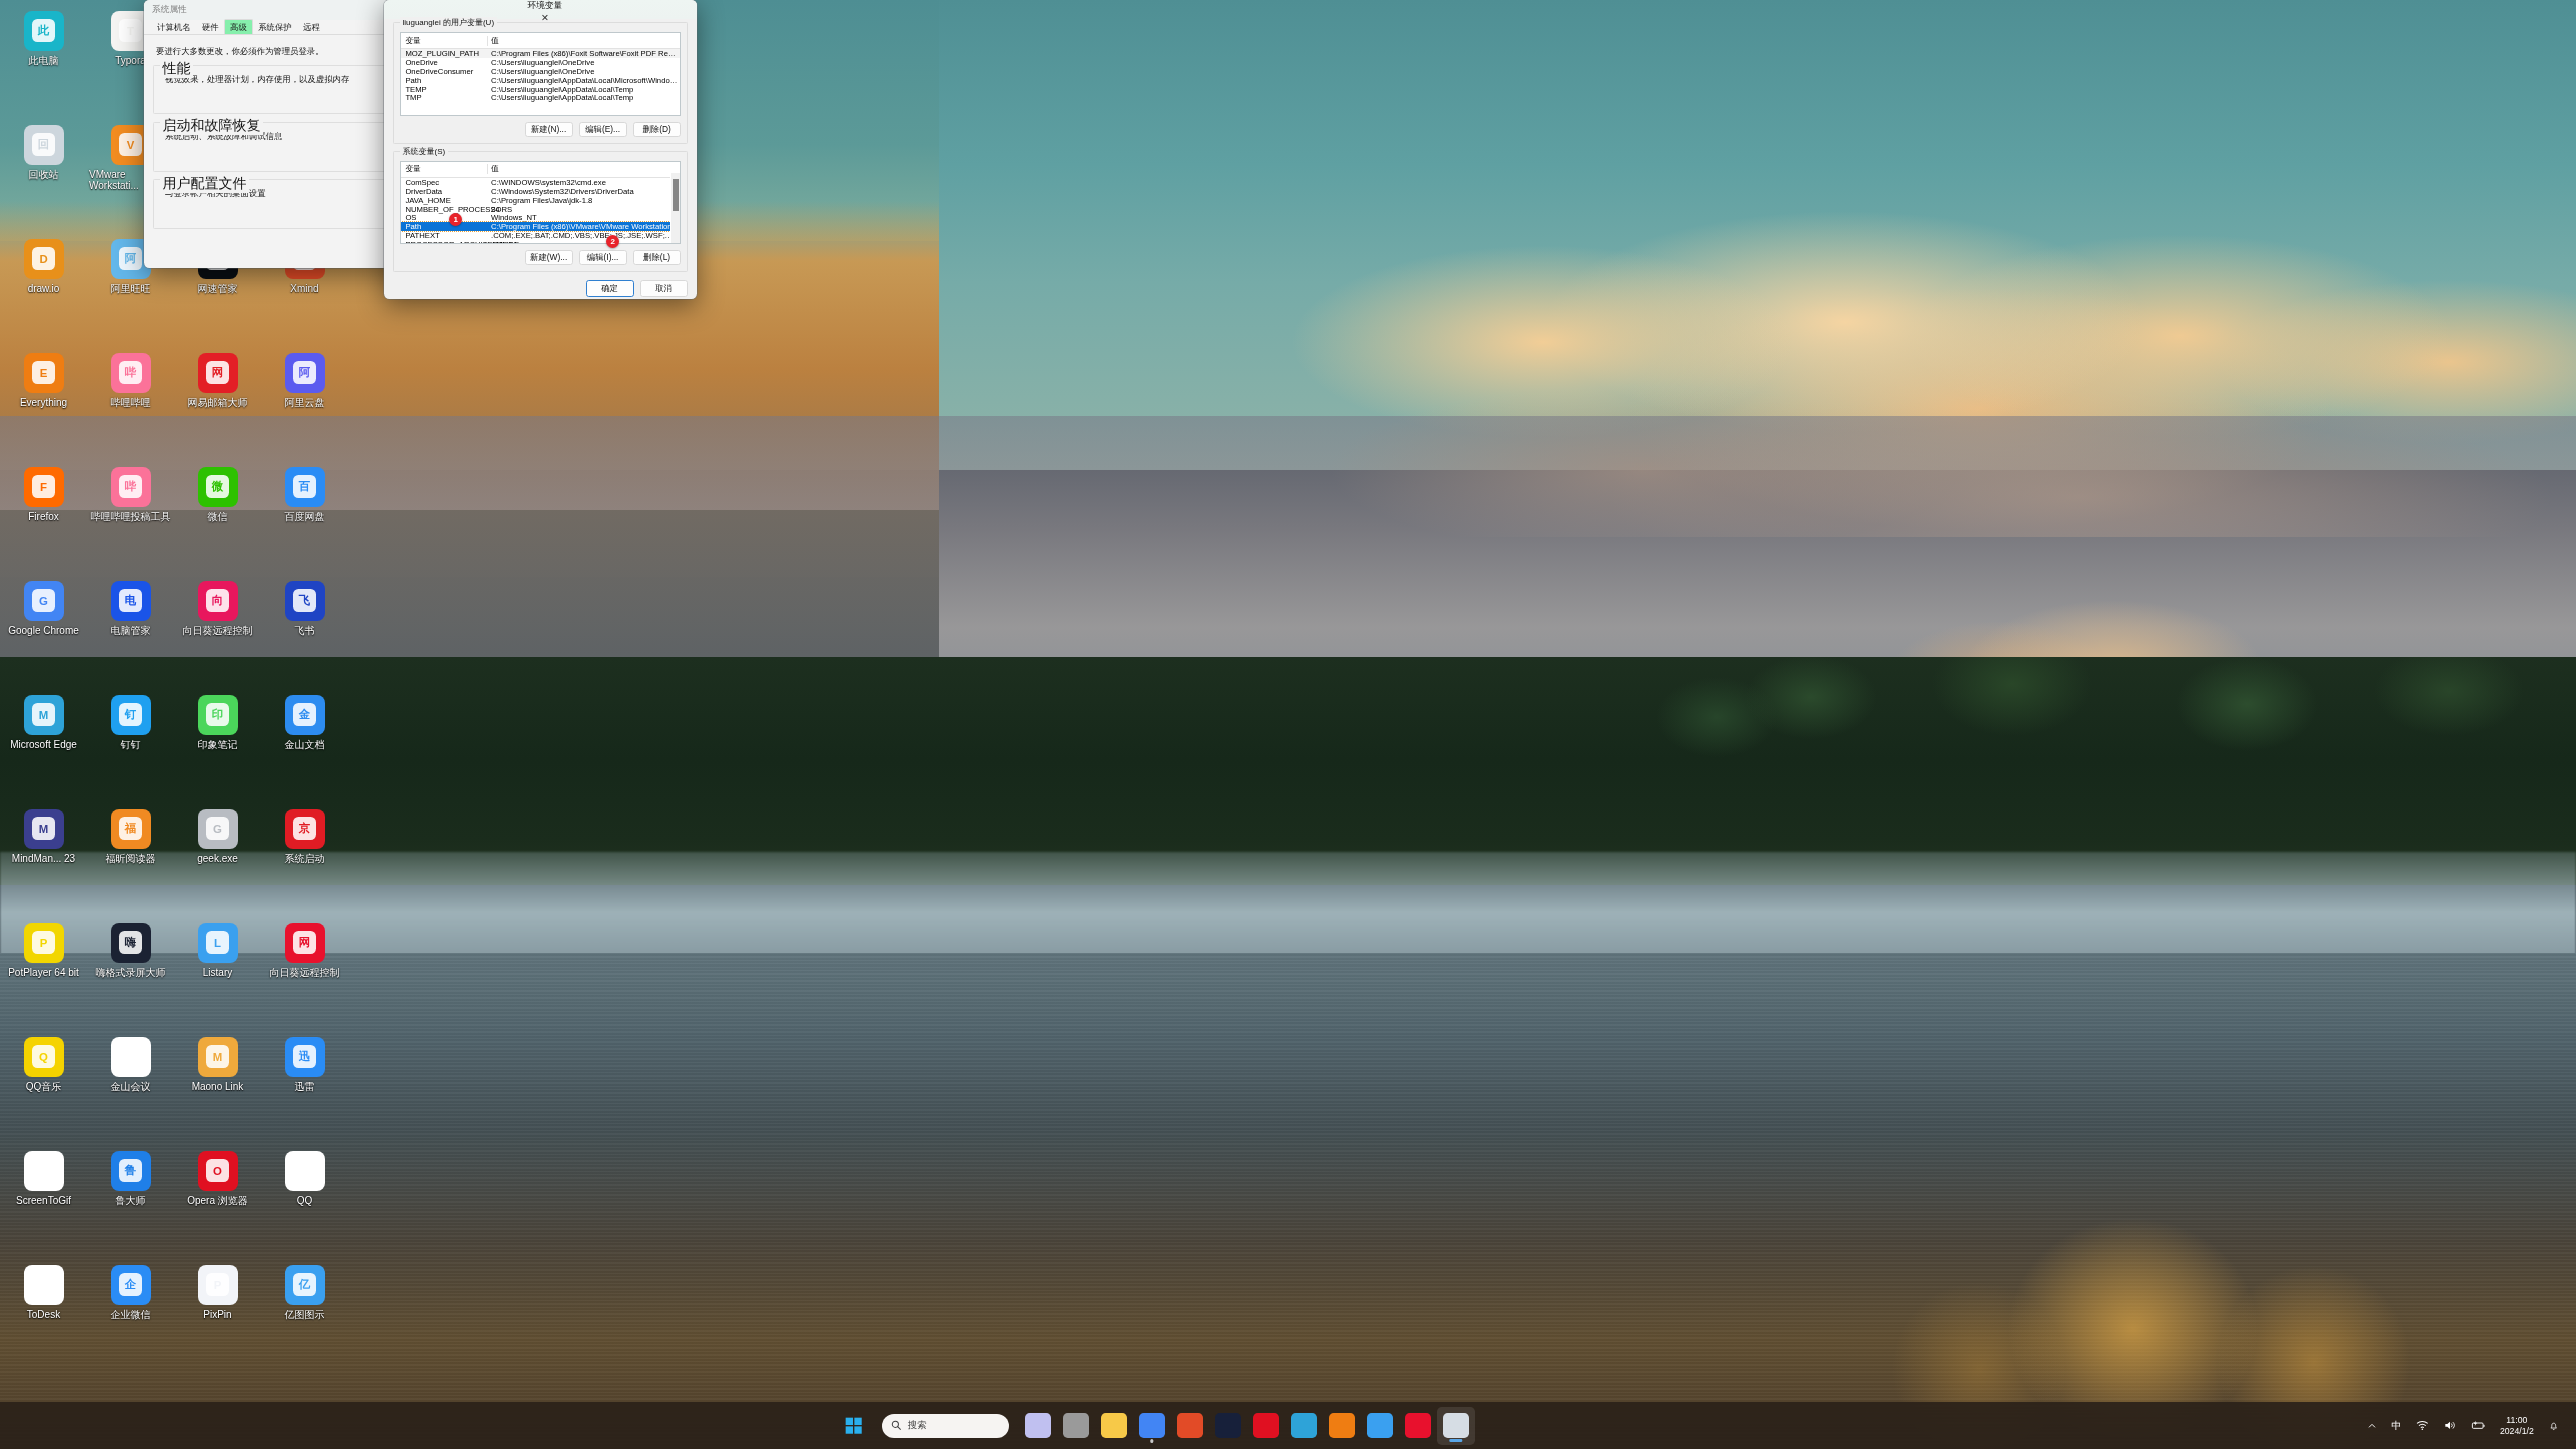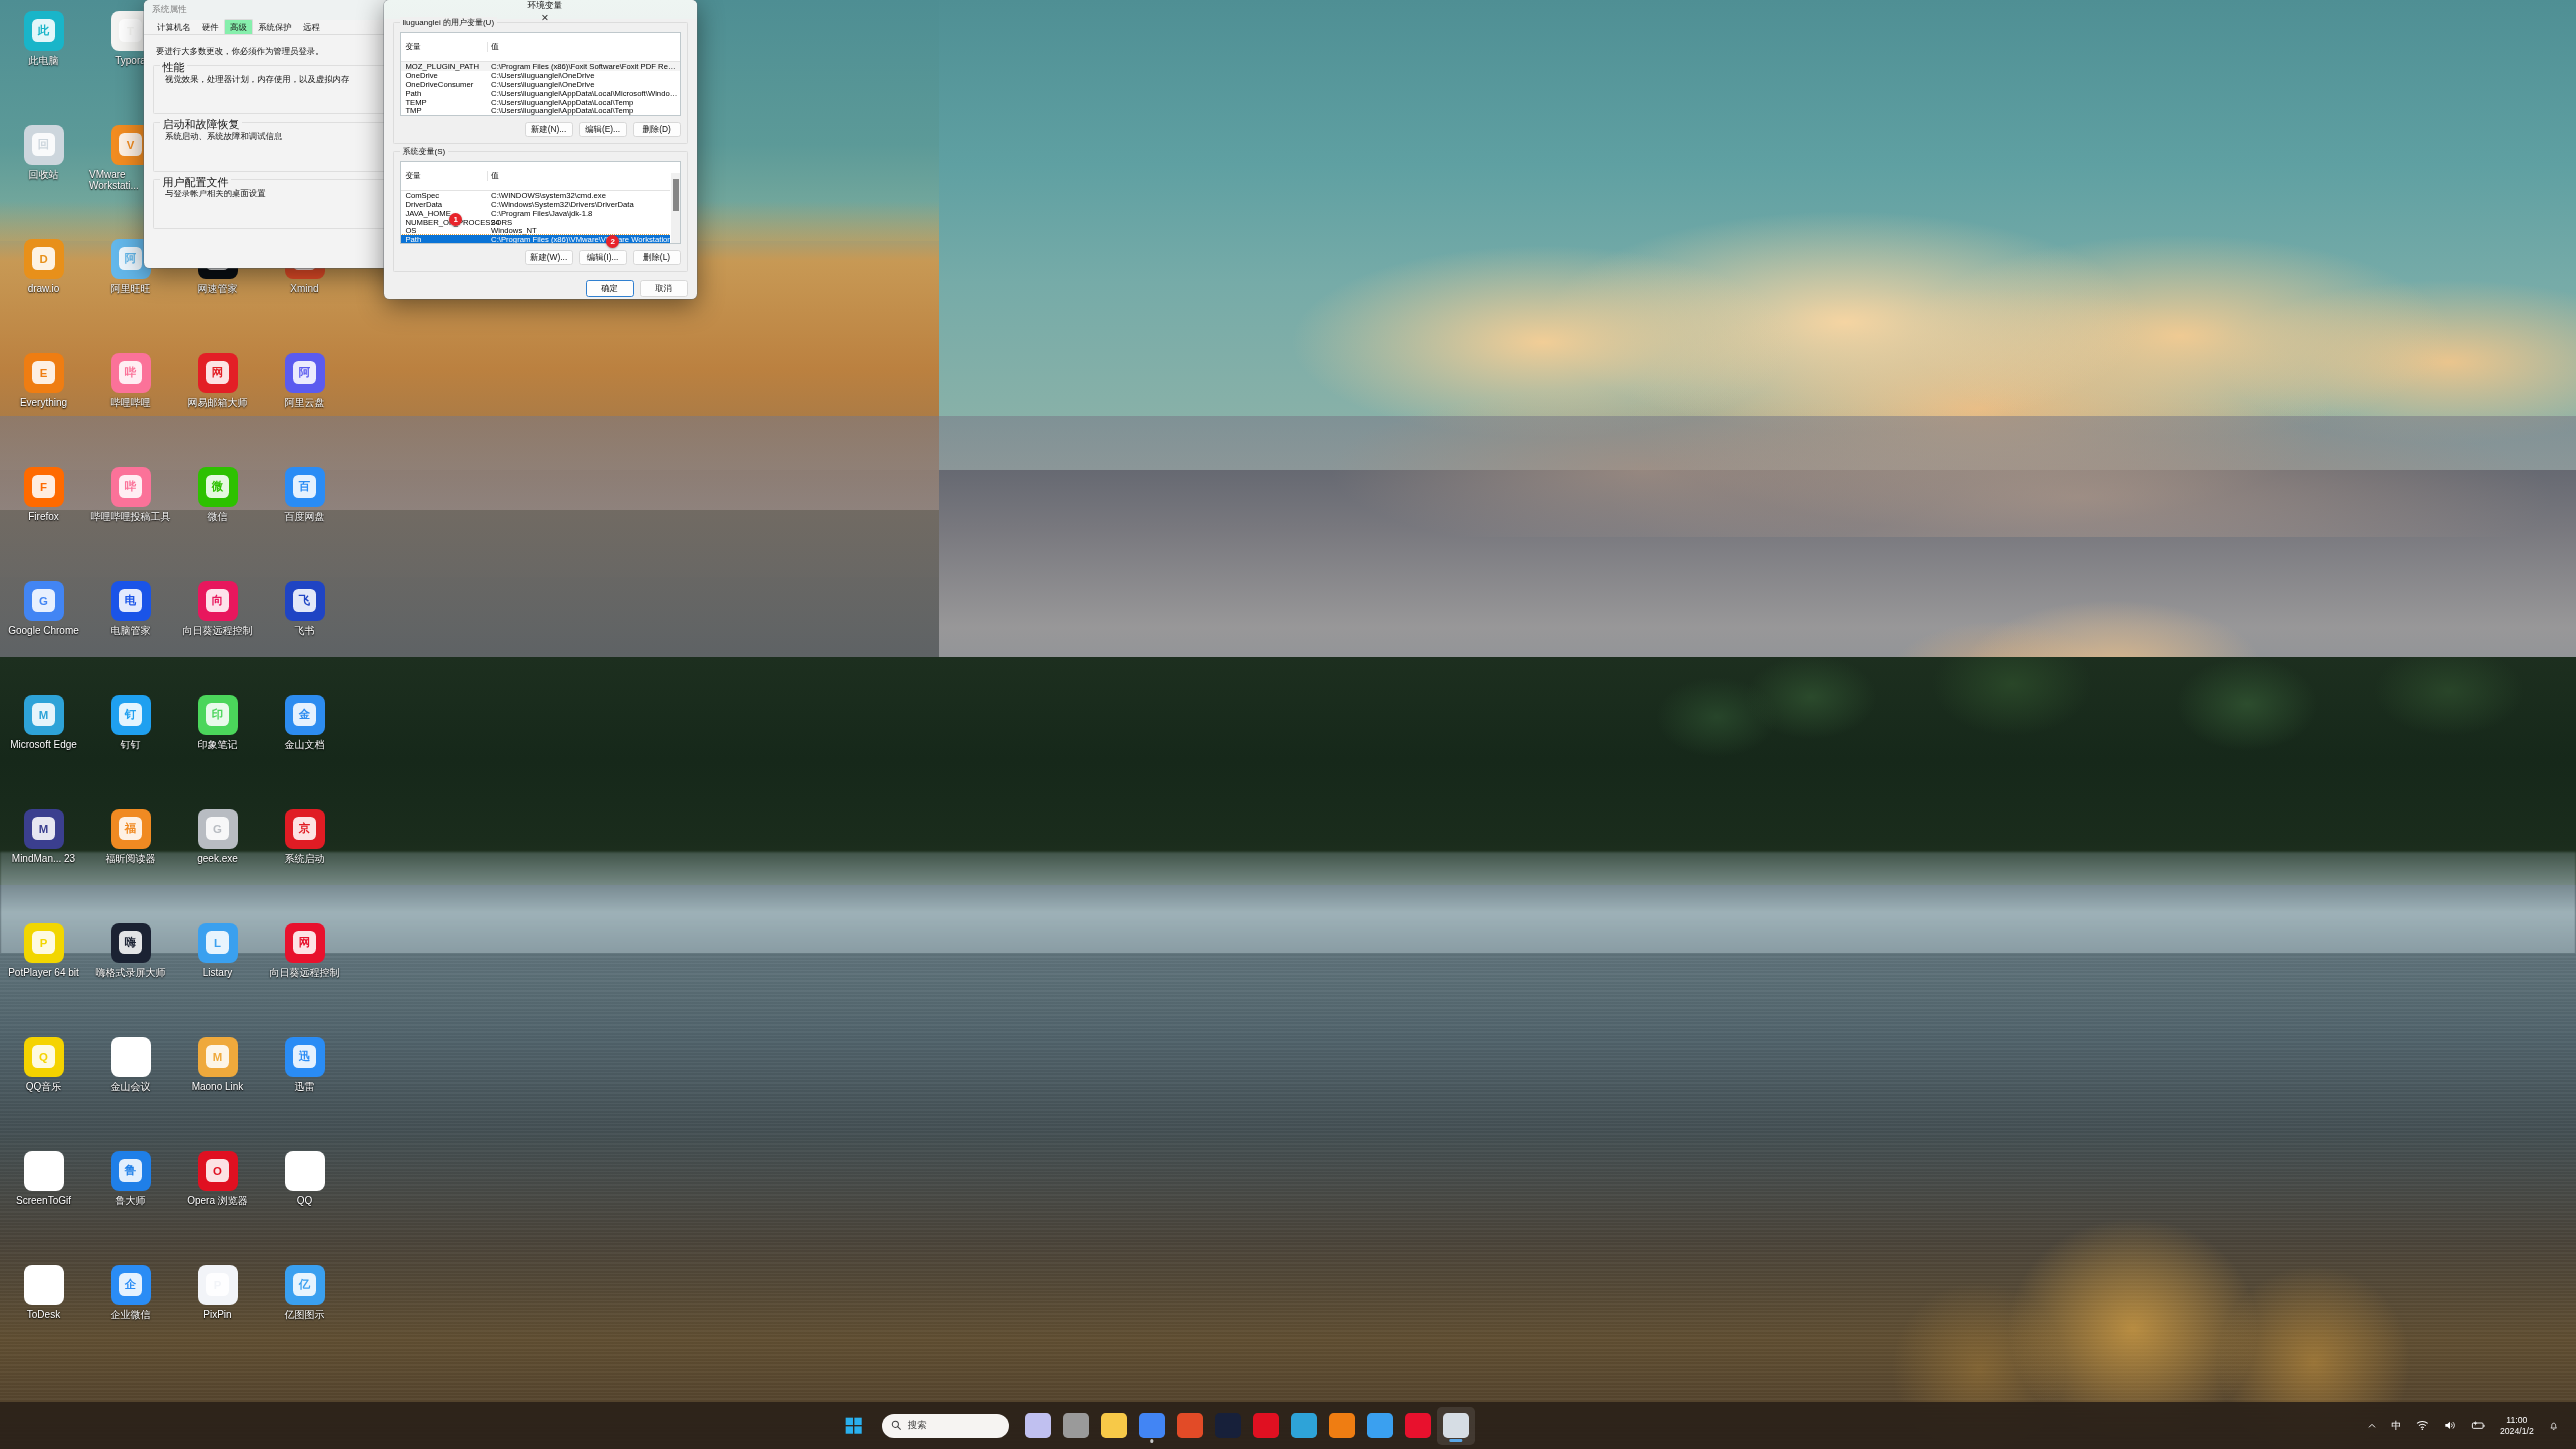--- a/index.html
+++ b/index.html
@@ -182,21 +182,21 @@
   .sp-note { margin: 3.4px 0 7.4px 2.7px; }
   .group {
     position: relative;
     border: 0.7px solid #dedede;
     border-radius: 1.3px;
     margin-bottom: 7.4px;
     padding: 8px 6.7px 6.7px 6.7px;
   }
   .group > .g-title {
     position: absolute; top: -5.4px; left: 5.4px;
-    background: #f3f3f3; padding: 0 2.7px; font-size: 11px;
+    background: #f3f3f3; padding: 0 2.7px; font-size: 14px;
   }
   .group .g-desc { margin-left: 4px; font-size: 8.4px; }
   .btnrow { display: flex; justify-content: flex-end; margin-top: 6.7px; }
   .btn {
     min-width: 50px; height: 15.4px;
     background: #fdfdfd;
     border: 0.7px solid #d8d8d8;
     border-radius: 2.7px;
     font-size: 8.4px;
     display: flex; align-items: center; justify-content: center;
@@ -229,21 +229,21 @@
   }
   .ev-table {
     background: #fff;
     border: 0.7px solid #bfc8cc;
     width: 100%;
     font-size: 7.7px;
     position: relative;
     overflow: hidden;
   }
   .ev-head {
-    display: flex; height: 29px; align-items: center;
+    display: flex; height: 16px; align-items: center;
     border-bottom: 0.7px solid #e2e2e2;
     background: #fff;
   }
   .ev-head .c1, .ev-row .c1 { width: 87px; padding-left: 4px; flex: 0 0 87px; }
   .ev-head .c2, .ev-row .c2 { flex: 1 1 auto; padding-left: 2.7px; overflow: hidden; white-space: nowrap; text-overflow: ellipsis; }
   .ev-head .c1 { border-right: 0.7px solid #e2e2e2; }
   .ev-row {
     display: flex; height: 8.9px; align-items: center;
     white-space: nowrap;
   }

